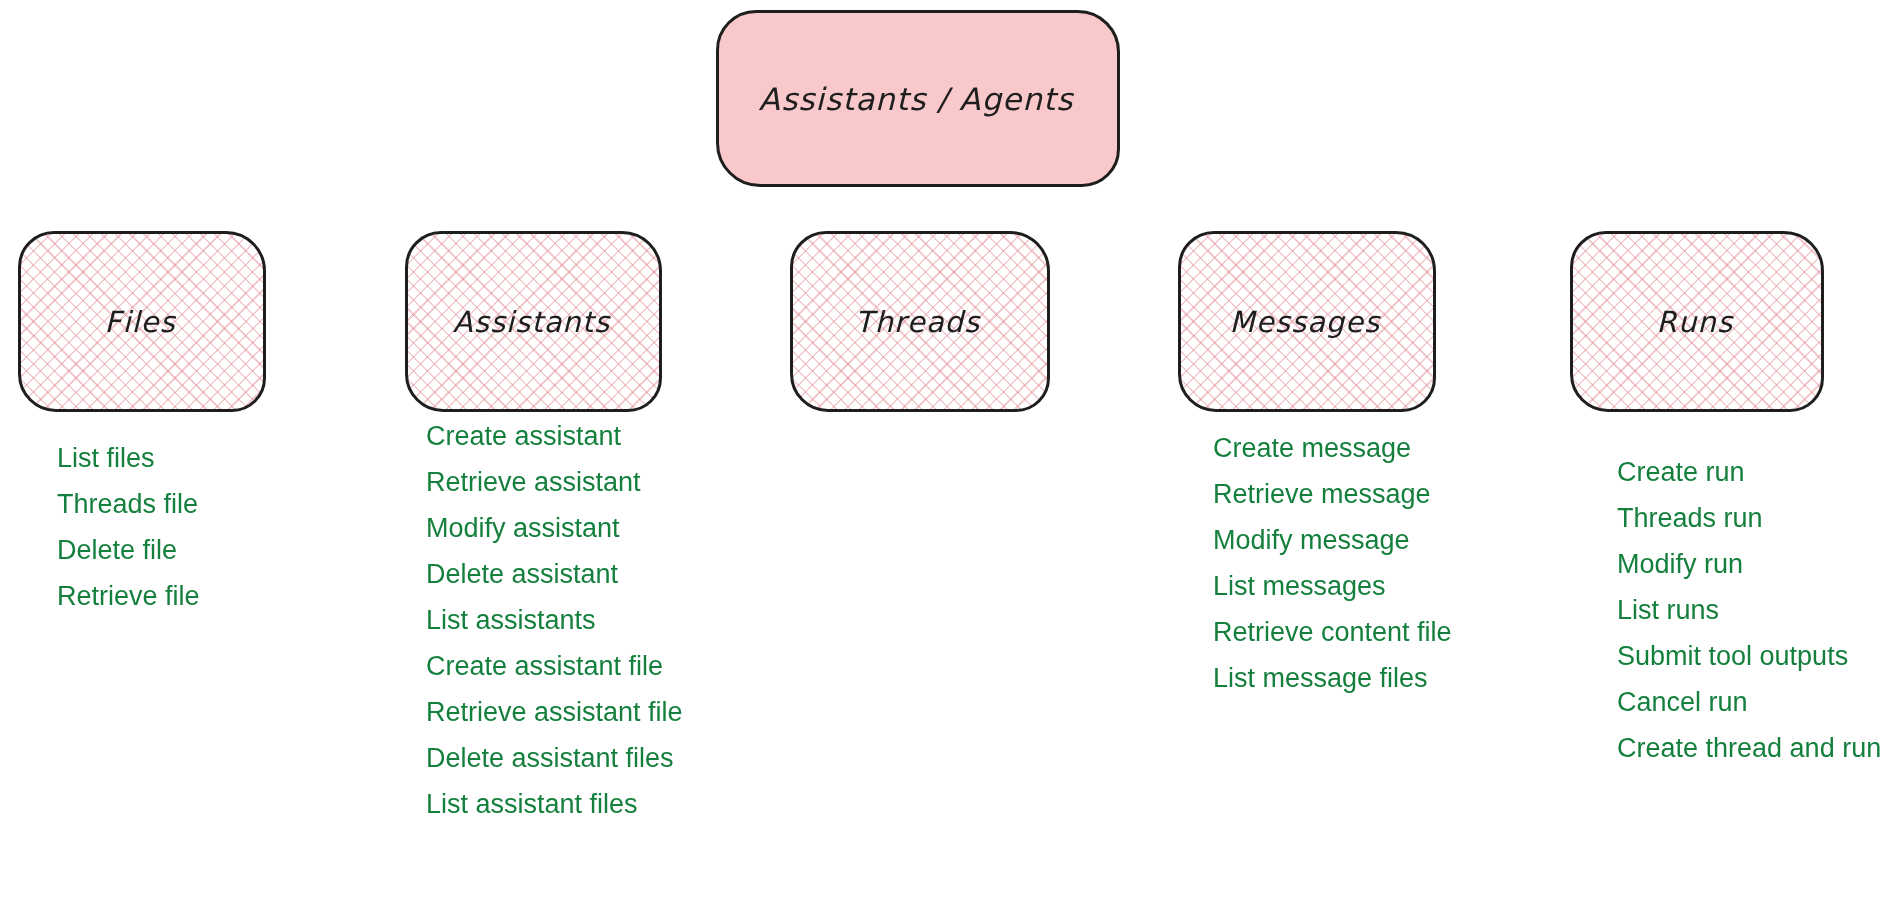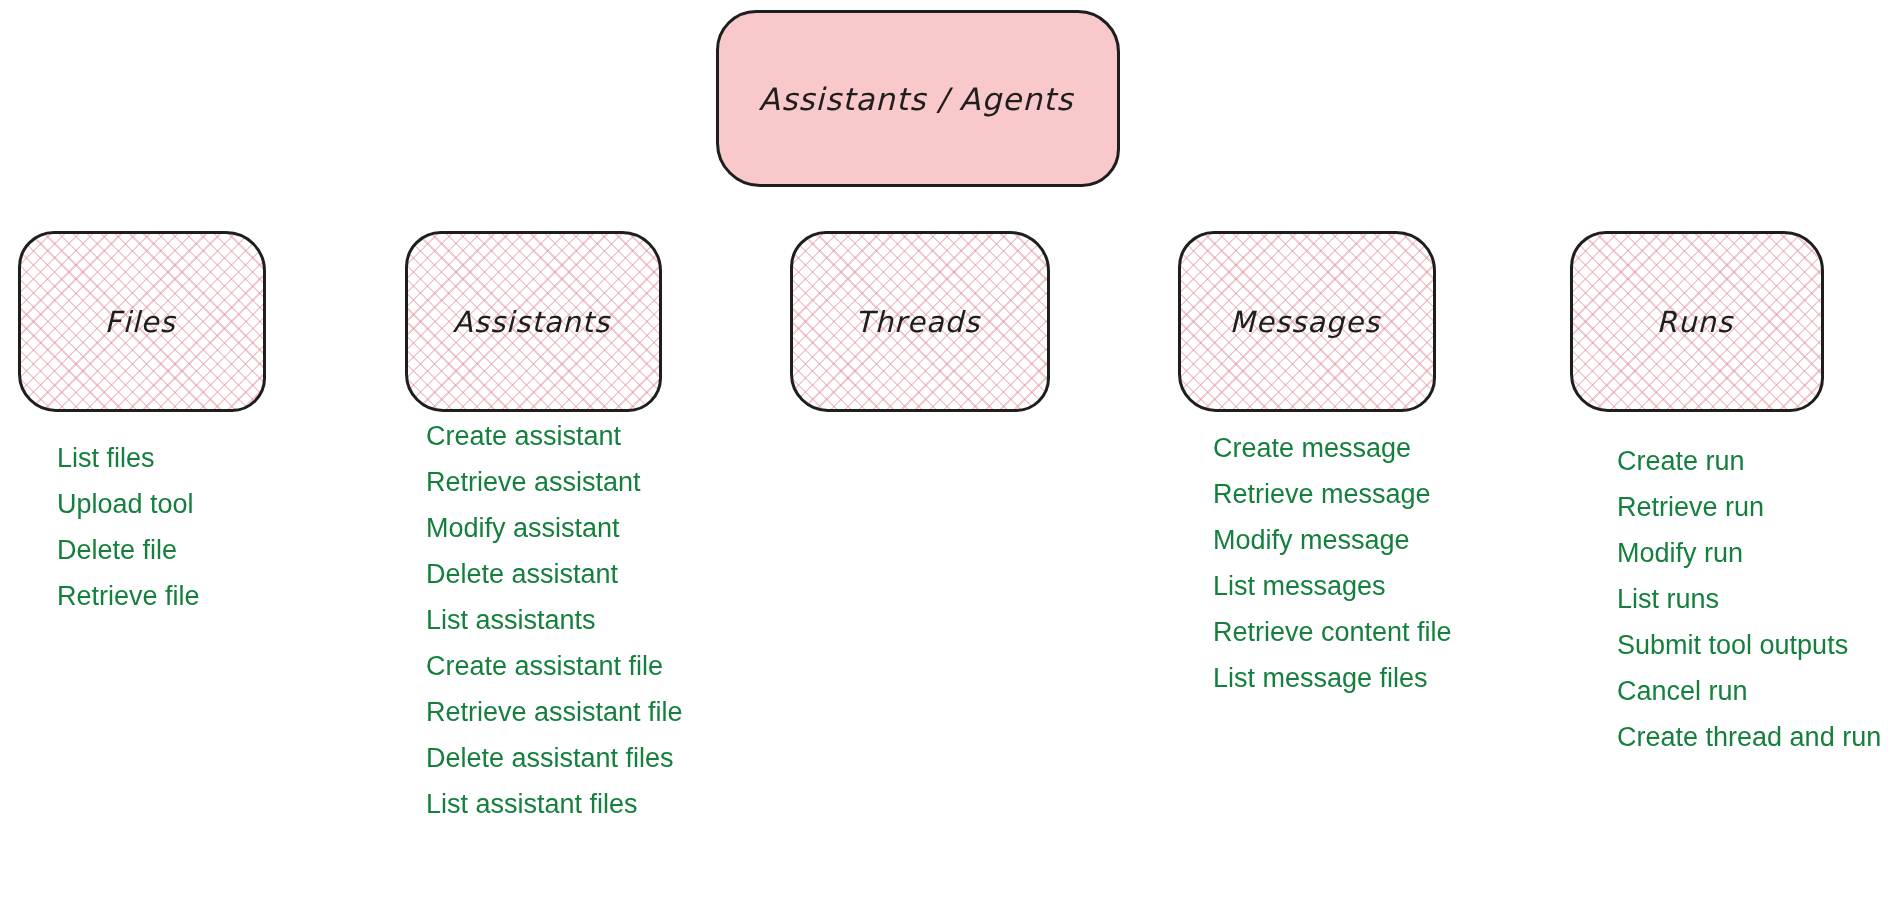--- a/index.html
+++ b/index.html
@@ -80,21 +80,21 @@
   </div>
   <div class="box hatch" style="left:1178px; width:258px;">
     <span class="hand">Messages</span>
   </div>
   <div class="box hatch" style="left:1570px; width:254px;">
     <span class="hand">Runs</span>
   </div>
 
   <div class="op-list" style="left:57px; top:435px;">
     <div class="op">List files</div>
-    <div class="op">Upload tool</div>
+    <div class="op">Threads file</div>
     <div class="op">Delete file</div>
     <div class="op">Retrieve file</div>
   </div>
 
   <div class="op-list" style="left:426px; top:413px;">
     <div class="op">Create assistant</div>
     <div class="op">Retrieve assistant</div>
     <div class="op">Modify assistant</div>
     <div class="op">Delete assistant</div>
     <div class="op">List assistants</div>
@@ -107,23 +107,23 @@
 
   <div class="op-list" style="left:1213px; top:425px;">
     <div class="op">Create message</div>
     <div class="op">Retrieve message</div>
     <div class="op">Modify message</div>
     <div class="op">List messages</div>
     <div class="op">Retrieve content file</div>
     <div class="op">List message files</div>
   </div>
 
-  <div class="op-list" style="left:1617px; top:438px;">
+  <div class="op-list" style="left:1617px; top:449px;">
     <div class="op">Create run</div>
-    <div class="op">Retrieve run</div>
+    <div class="op">Threads run</div>
     <div class="op">Modify run</div>
     <div class="op">List runs</div>
     <div class="op">Submit tool outputs</div>
     <div class="op">Cancel run</div>
     <div class="op">Create thread and run</div>
   </div>
 
 </div>
 
 </body></html>

